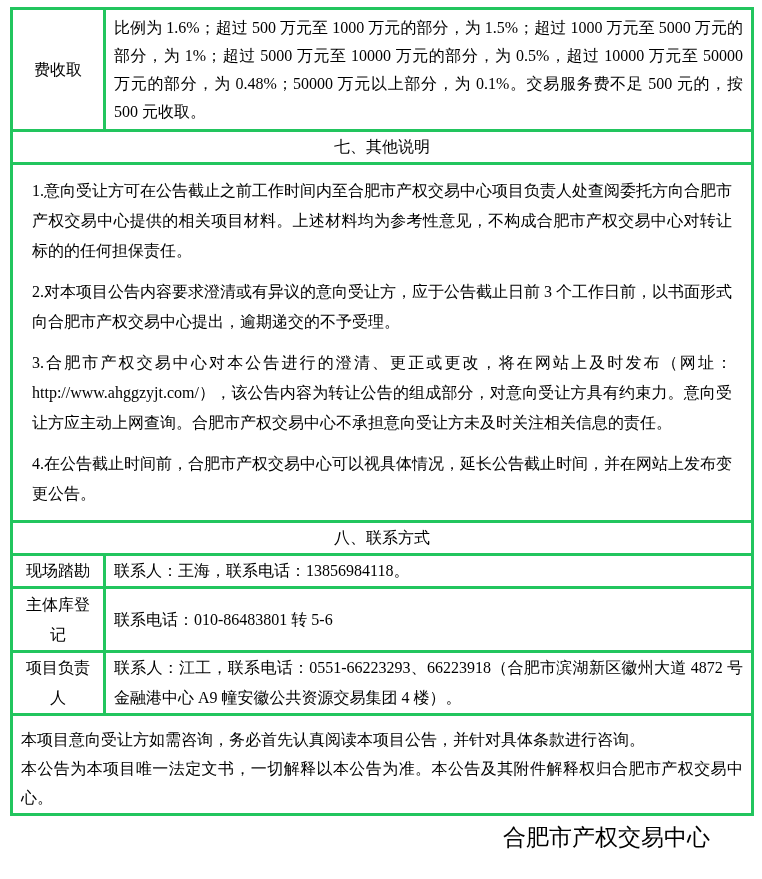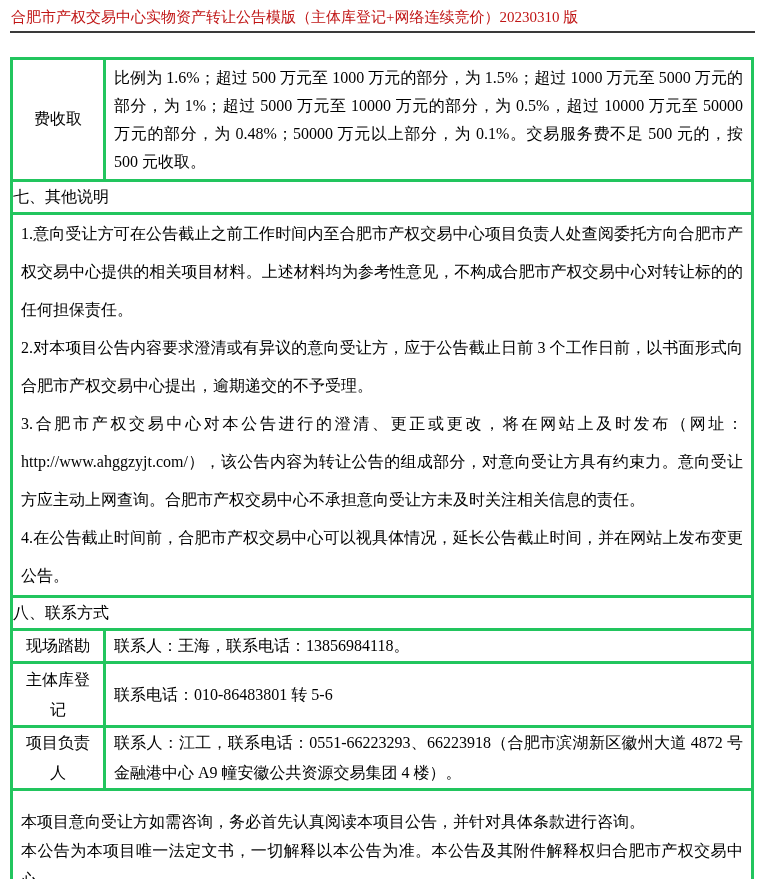--- a/index.html
+++ b/index.html
@@ -41,78 +41,74 @@
     word-break: break-word;
   }
   .label-cell {
     text-align: center;
     line-height: 30px;
     padding: 0 9px;
   }
   .label-top {
     vertical-align: top;
     padding-top: 1px;
-    font-family: Liberation Mono, monospace;
   }
   .content-cell {
     padding: 0 8px;
     text-align: justify;
     line-height: 30px;
   }
   .fee-cell {
     line-height: 28px;
     padding-top: 2px;
     padding-bottom: 2px;
   }
   tr.fee-row td { height: 115px; }
   .section-cell {
-    text-align: left;
+    text-align: center;
     height: 30px;
     line-height: 28px;
     padding: 0;
   }
   .notes-cell {
     padding: 0 8px;
     vertical-align: top;
   }
   .notes-cell p {
-    margin: 0;
-    line-height: 38px;
+    margin: 11px;
+    line-height: 30px;
     text-align: justify;
   }
   tr.sec7-body td { height: 330px; }
   tr.contact-visit td { height: 28px; border-radius: 7px; }
   tr.contact-registry td { height: 61px; }
   tr.contact-manager td { height: 60px; }
   tr.contact-support td { height: 35px; }
   tr.final-row td { height: 89px; }
   .final-cell p {
     margin: 0;
     line-height: 29px;
     text-align: justify;
   }
-  .final-cell { padding-top: 15px; }
+  .final-cell { padding-top: 8px; }
   .signature {
     width: 744px;
     box-sizing: border-box;
     text-align: right;
     padding-right: 44px;
     margin-top: 7px;
     font-size: 23px;
     line-height: 30px;
   }
 </style>
 </head>
 <body>
 
 <div class="page">
 
-  <div class="doc-header">
-    <div class="doc-title" style="color: rgb(192, 21, 21);">合肥市产权交易中心实物资产转让公告模版（主体库登记+网络连续竞价）20230310 版</div>
-  </div>
 
   <table class="doc-table">
     <colgroup>
       <col style="width:93px">
       <col>
     </colgroup>
 
     <tbody>
         <tr class="fee-row">
       <td class="label-cell label-top">费收取</td>

